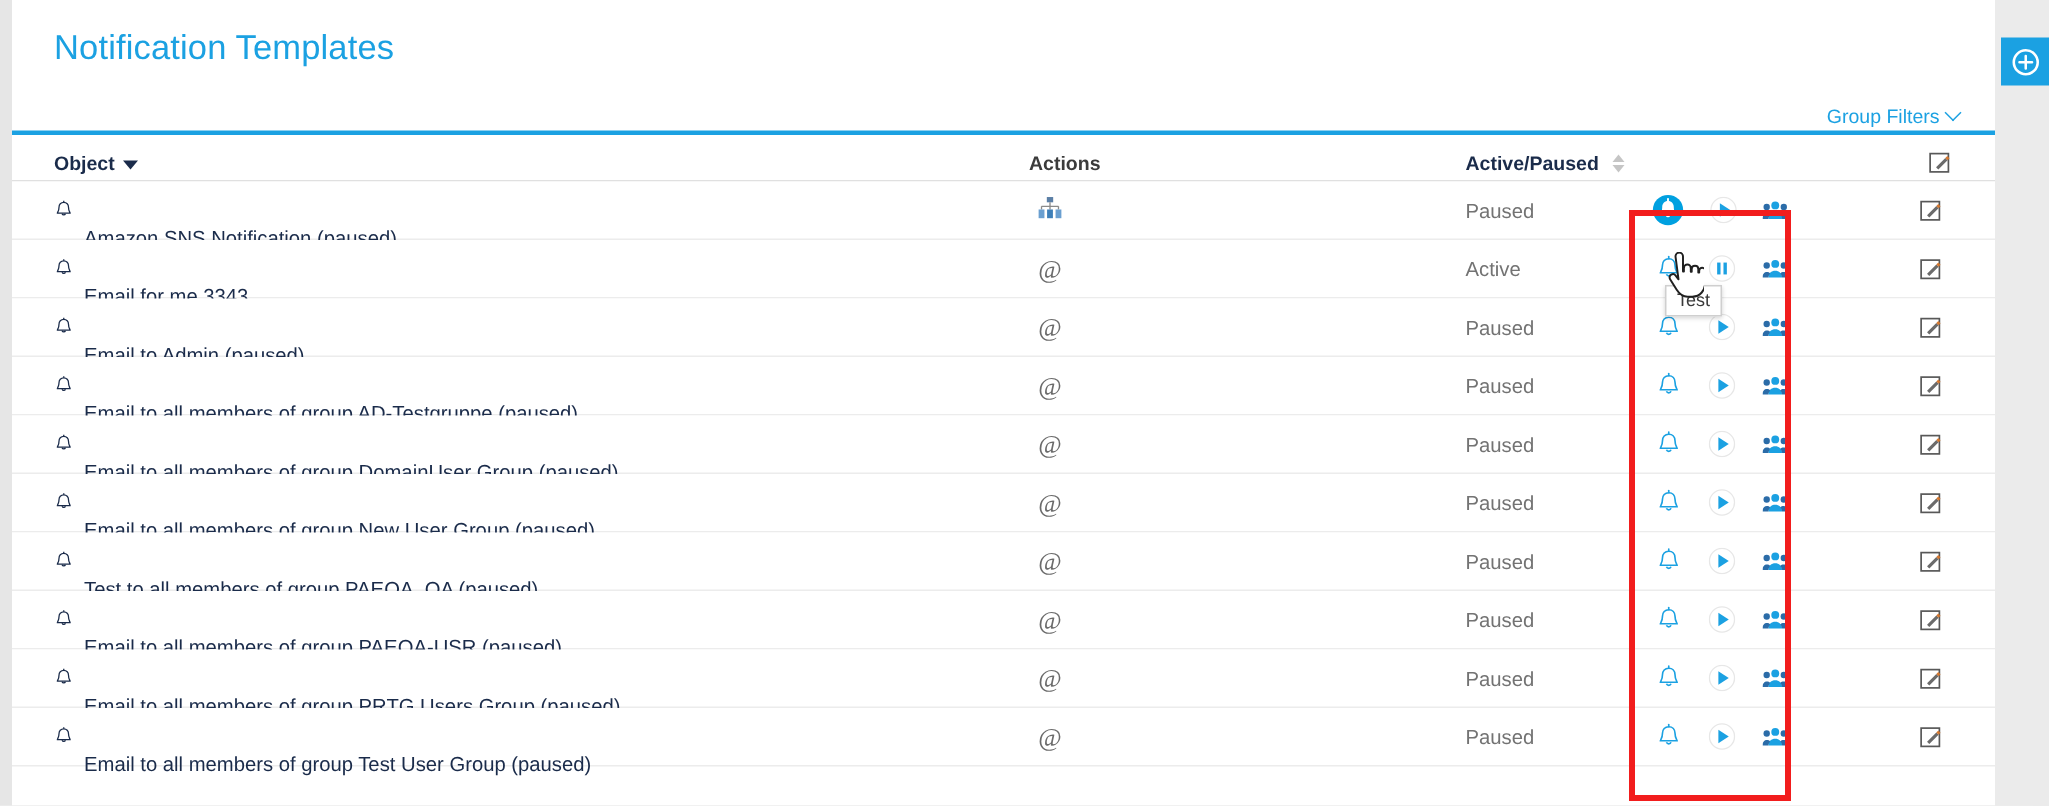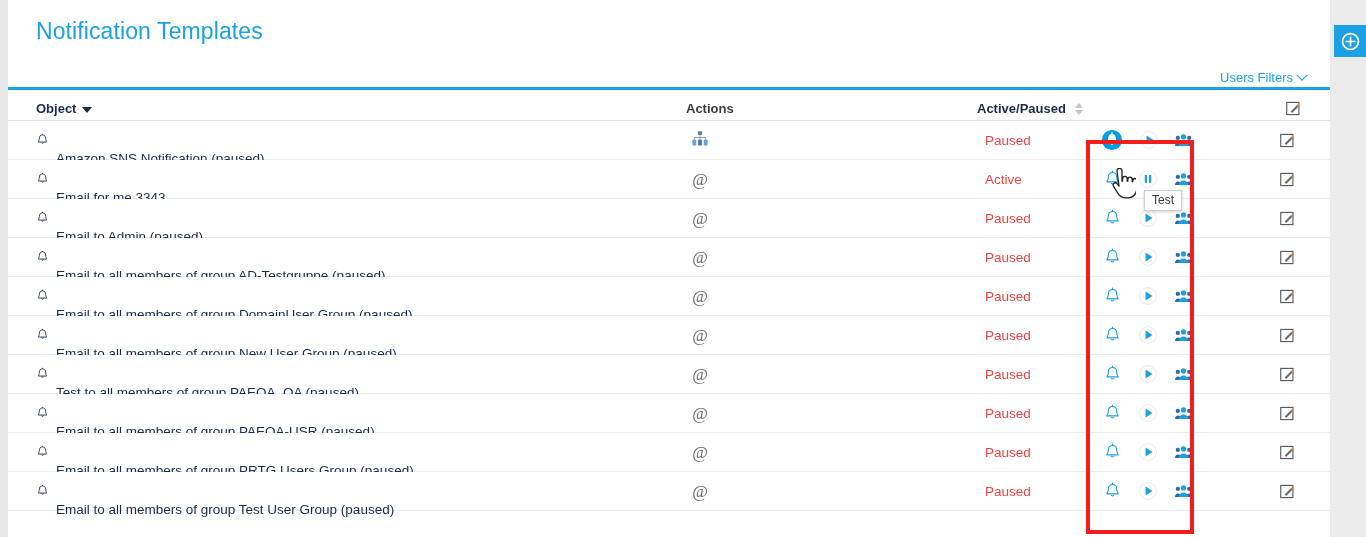--- a/index.html
+++ b/index.html
@@ -176,22 +176,21 @@
     justify-content: center;
   }
 
   .cell-state {
     position: absolute;
     left: 969px;
     top: 0; bottom: 0;
     display: flex;
     align-items: center;
     font-size: 13.5px;
-    color: #ef4444;
-    margin-left: 8px;
+    color: #737373;
   }
 
   .cell-ctrl {
     position: absolute;
     left: 1092px;
     width: 96px;
     top: 0; bottom: 0;
     display: flex;
     align-items: center;
     justify-content: space-between;
@@ -224,21 +223,21 @@
     width: 108px;
     height: 394px;
     border: 4px solid #f21d1d;
     pointer-events: none;
     z-index: 40;
   }
 
   
   .tooltip {
     position: absolute;
-    left: 1144px;
+    left: 1110px;
     top: 190px;
     background: #ffffff;
     border: 1px solid #cfcfcf;
     box-shadow: 0 1px 3px rgba(0,0,0,.18);
     padding: 2px 7px 3px 7px;
     font-size: 12px;
     color: #3a3a3a;
     z-index: 60;
     white-space: nowrap;
   }
@@ -258,21 +257,21 @@
 <div id="app">
 
   <div class="left-gutter"></div>
 
   <div class="page-panel">
 
     <div class="page-header">
       <div class="page-title">Notification Templates</div>
 
       <div class="show-filters">
-        <span>Users Filters</span>
+        <span>Group Filters</span>
         <span class="chev-down"></span>
       </div>
     </div>
 
     <div class="table-wrap">
 
       <div class="thead">
         <div class="th th-object">
           <span>Object</span>
           <span class="sort-caret"></span>

